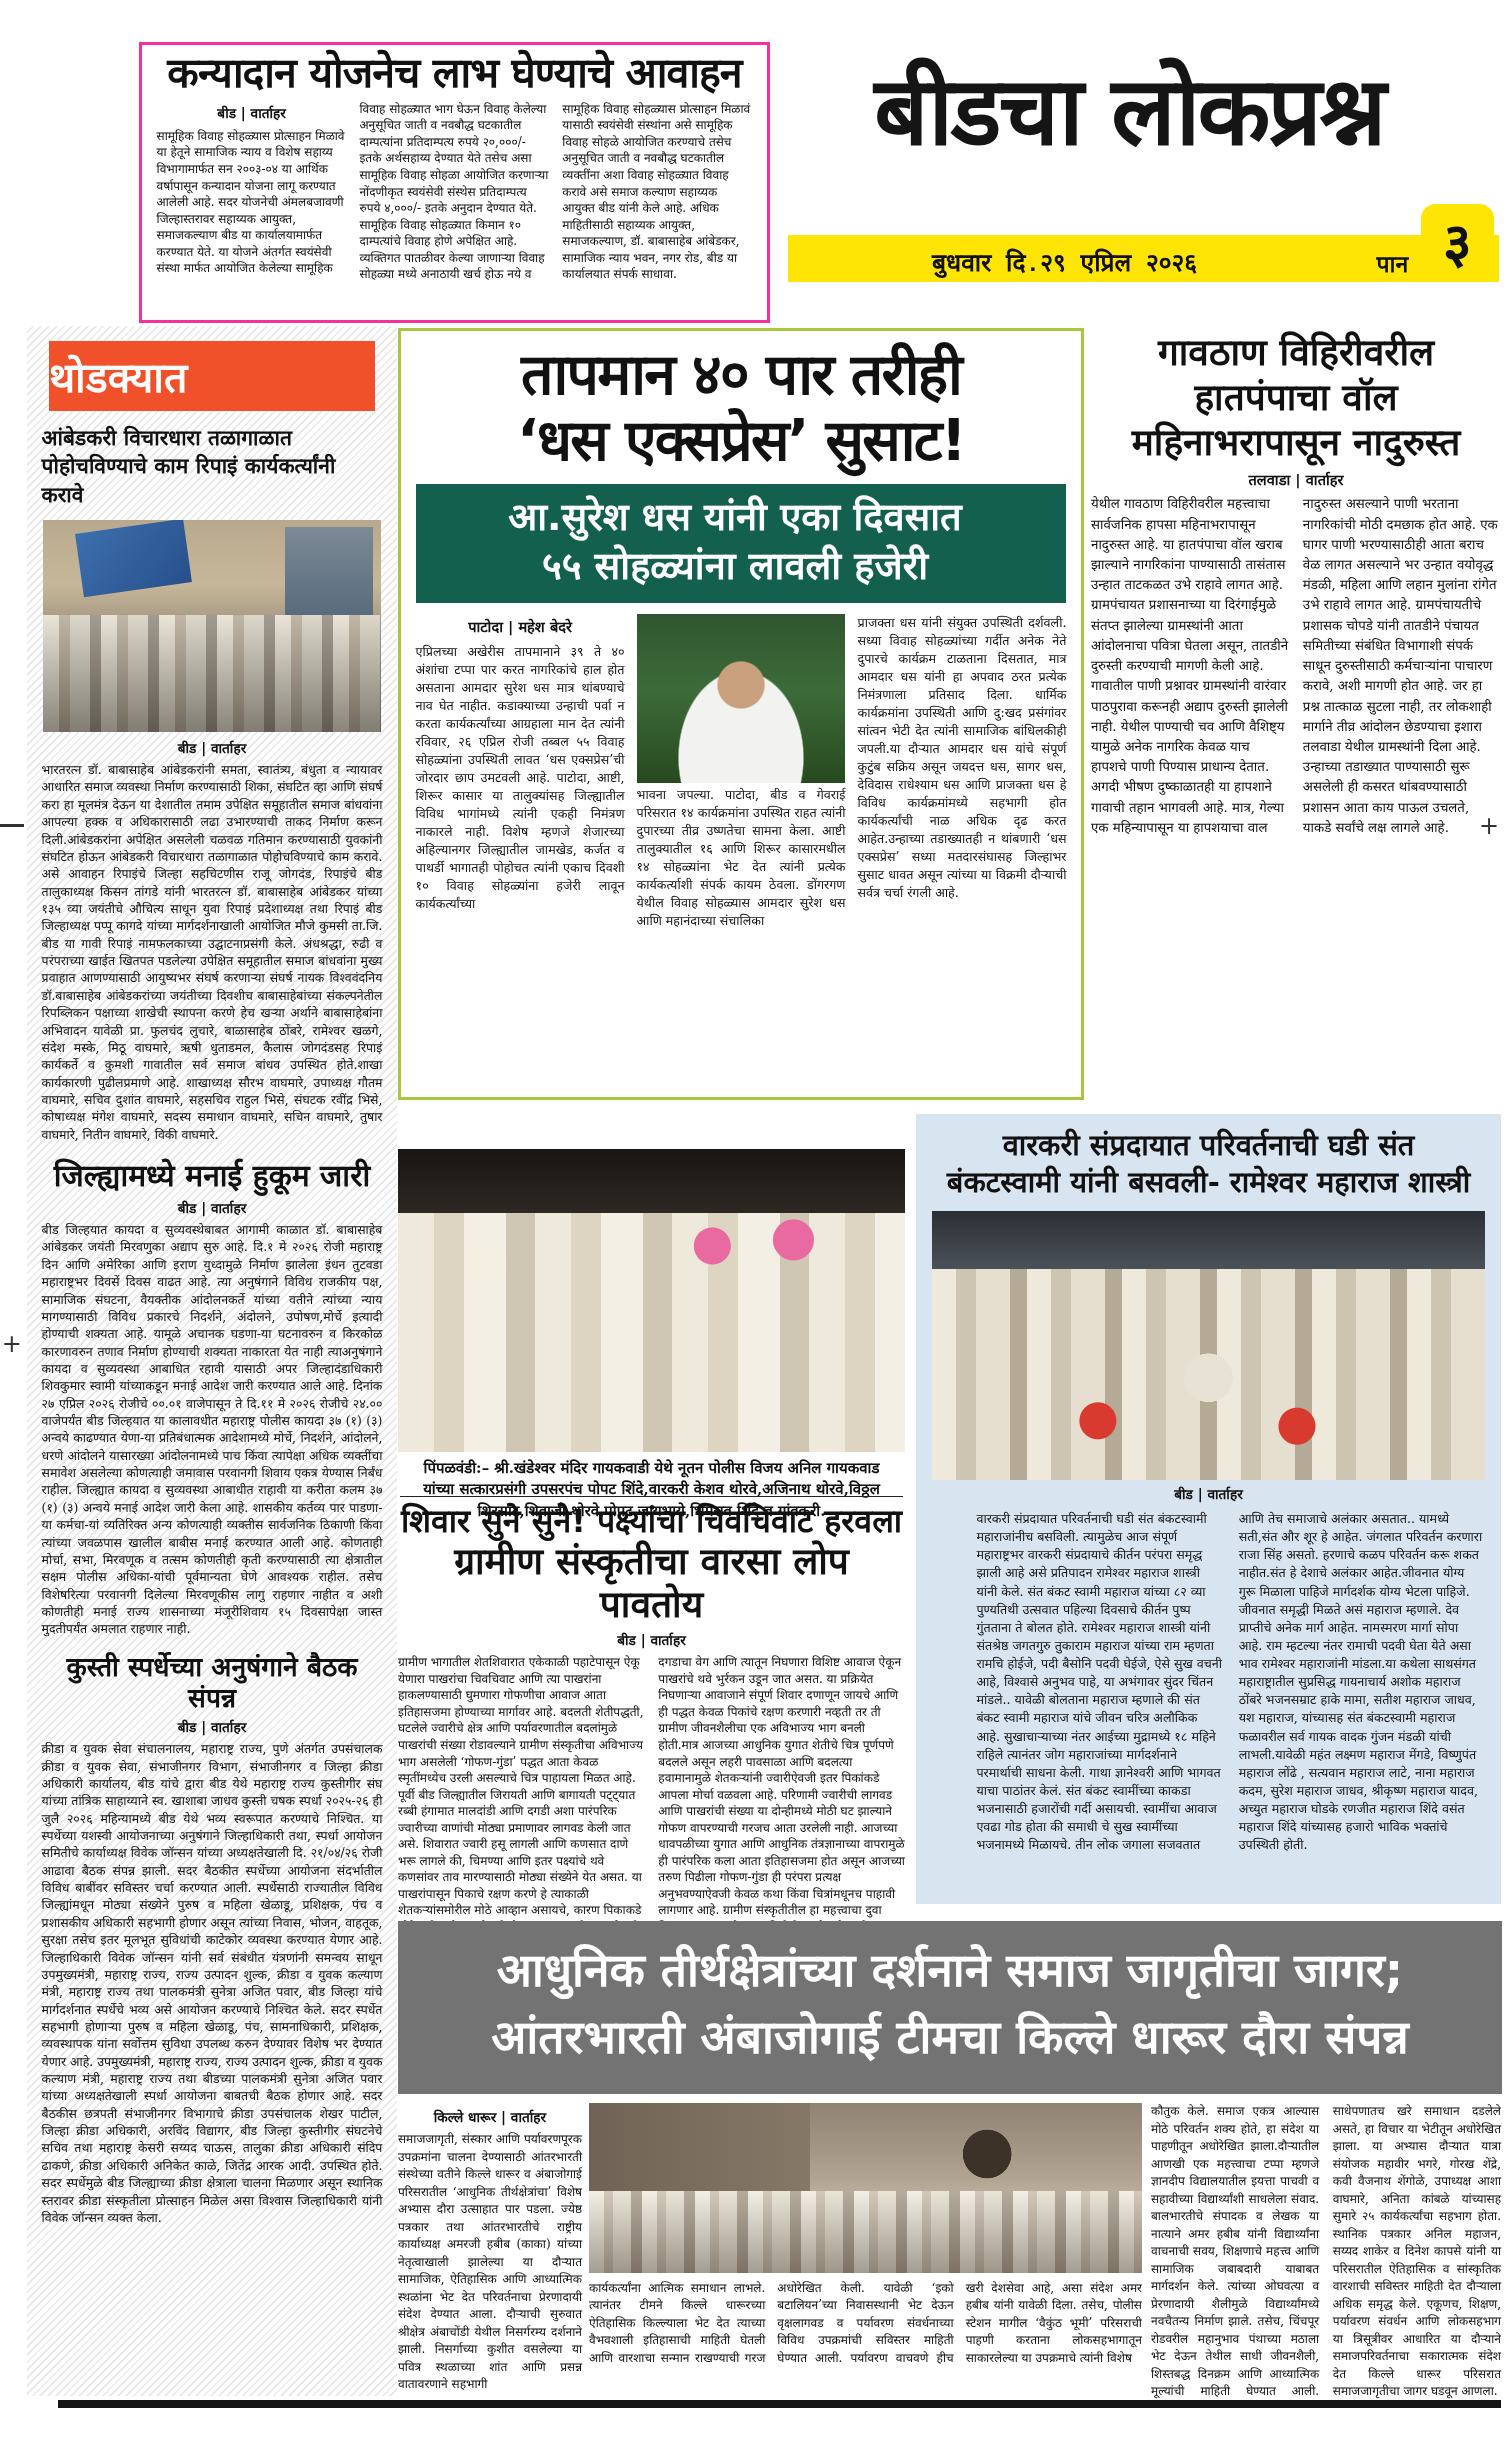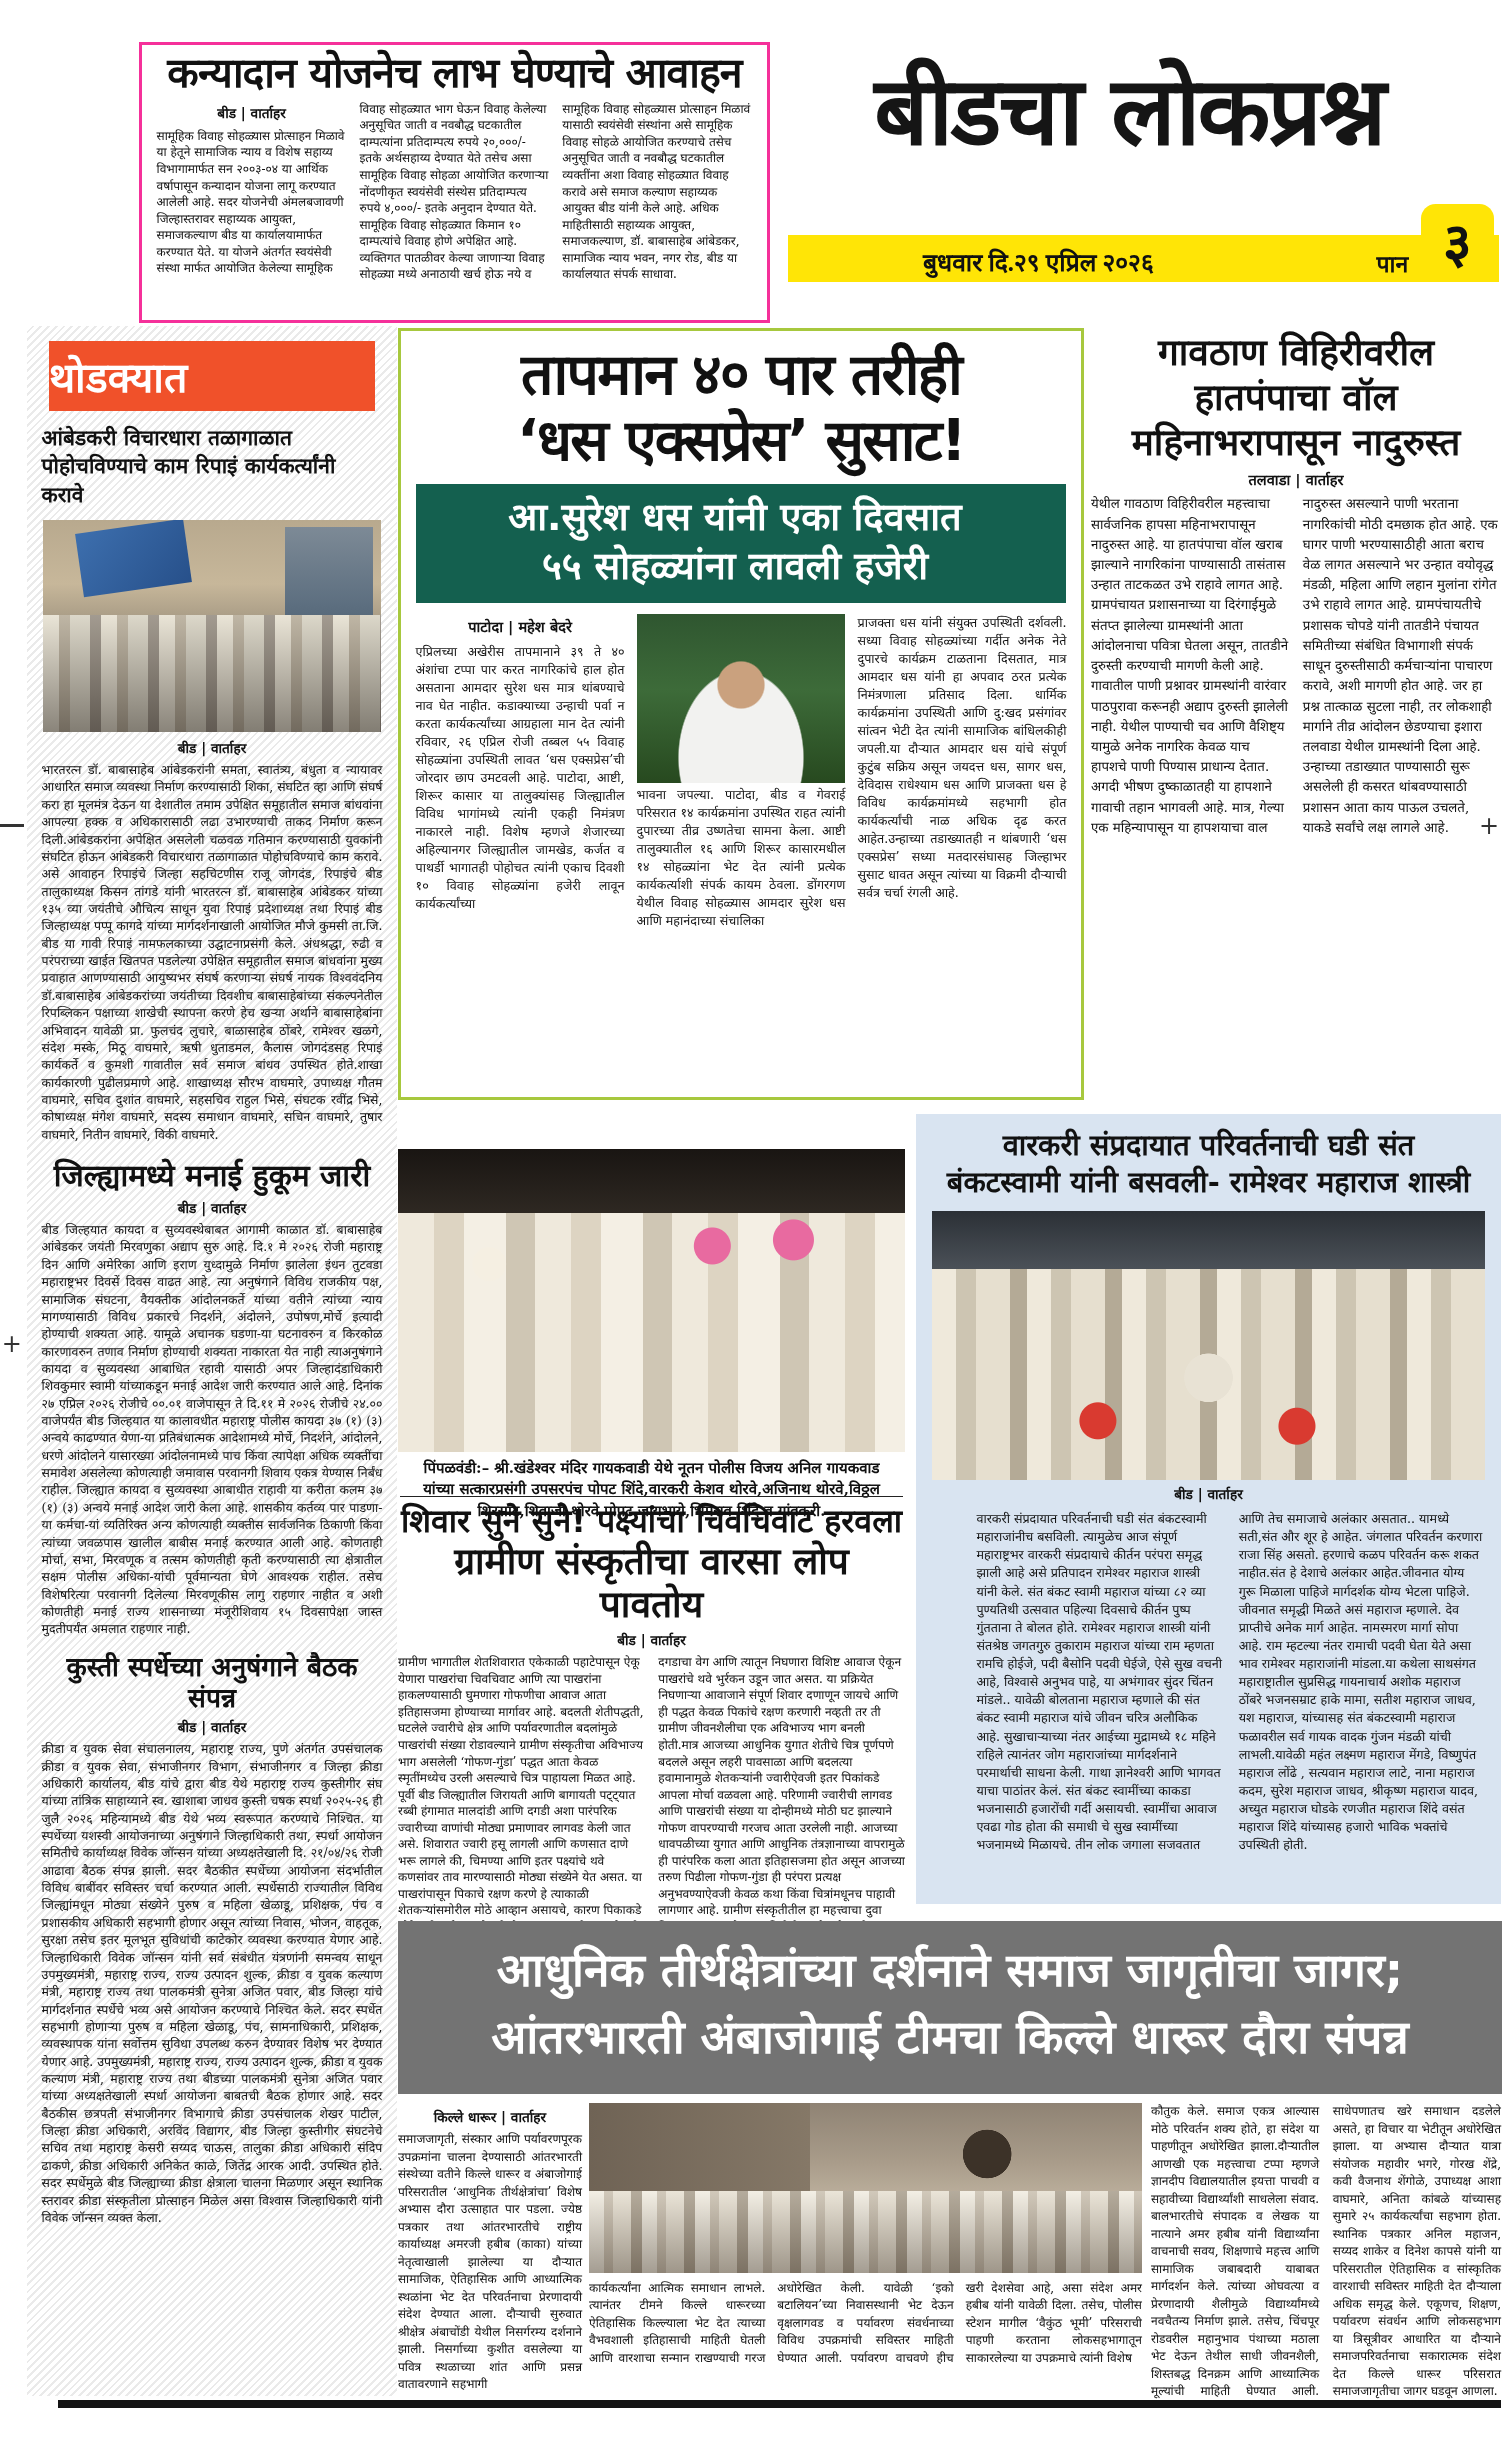--- a/index.html
+++ b/index.html
@@ -13,22 +13,22 @@
   #topbox{left:91px;top:42px;width:631px;height:281px;border:3.6px solid #f5309a;
           background:#fff;padding:5.5px 14.6px;box-sizing:border-box;margin-left:48px;}
   #topbox h1{margin:1.8px 0 5.5px 0;font-size:41px;line-height:1.05;text-align:center;
              font-family:"DejaVu Sans", sans-serif;letter-spacing:-0.9px;}
   #topbox .cols{columns:3;column-gap:12.8px;font-size:12px;line-height:1.38;height:193px;}
   
   #masthead{left:757px;top:36px;width:744px;height:292px;}
   #mast-title{margin-top:25.5px;text-align:center;font-size:95px;font-weight:bold;
               font-family:"DejaVu Sans", sans-serif;letter-spacing:-2.7px;line-height:1.05;color:#151515;}
   #datebar{position:absolute;left:31px;top:199px;right:1.8px;height:47px;background:#ffe506;}
-  #datebar .date{position:absolute;left:135px;top:10px;font-size:24.6px;font-weight:bold;
-                 font-family:Liberation Serif, serif;}
+  #datebar .date{position:absolute;left:144px;top:10px;font-size:24.6px;font-weight:bold;
+                 font-family:Liberation Mono, monospace;}
   #datebar .pan{position:absolute;right:91px;top:12px;font-size:23px;font-weight:bold;
                 font-family:"DejaVu Sans", sans-serif;}
   #pagetab{position:absolute;right:5.5px;top:-31px;width:73px;height:78px;background:#ffe506;
            border-radius:14.6px 14.6px 0 0;text-align:center;}
   #pagetab span{font-size:55px;font-weight:bold;font-family:"DejaVu Sans", sans-serif;line-height:78px;}
   
   #leftcol{left:27px;top:326px;width:370px;height:2070px;box-sizing:border-box;padding:12.8px 14.6px;
            background:repeating-linear-gradient(135deg,#ffffff 0 3.6px,#eaeaea 3.6px 5.5px);}
   #thodkyat{background:#f0512a;color:#fff;font-family:"DejaVu Sans", sans-serif;font-weight:bold;
             font-size:41px;padding:7.3px 0;margin:1.8px 7.3px;}

